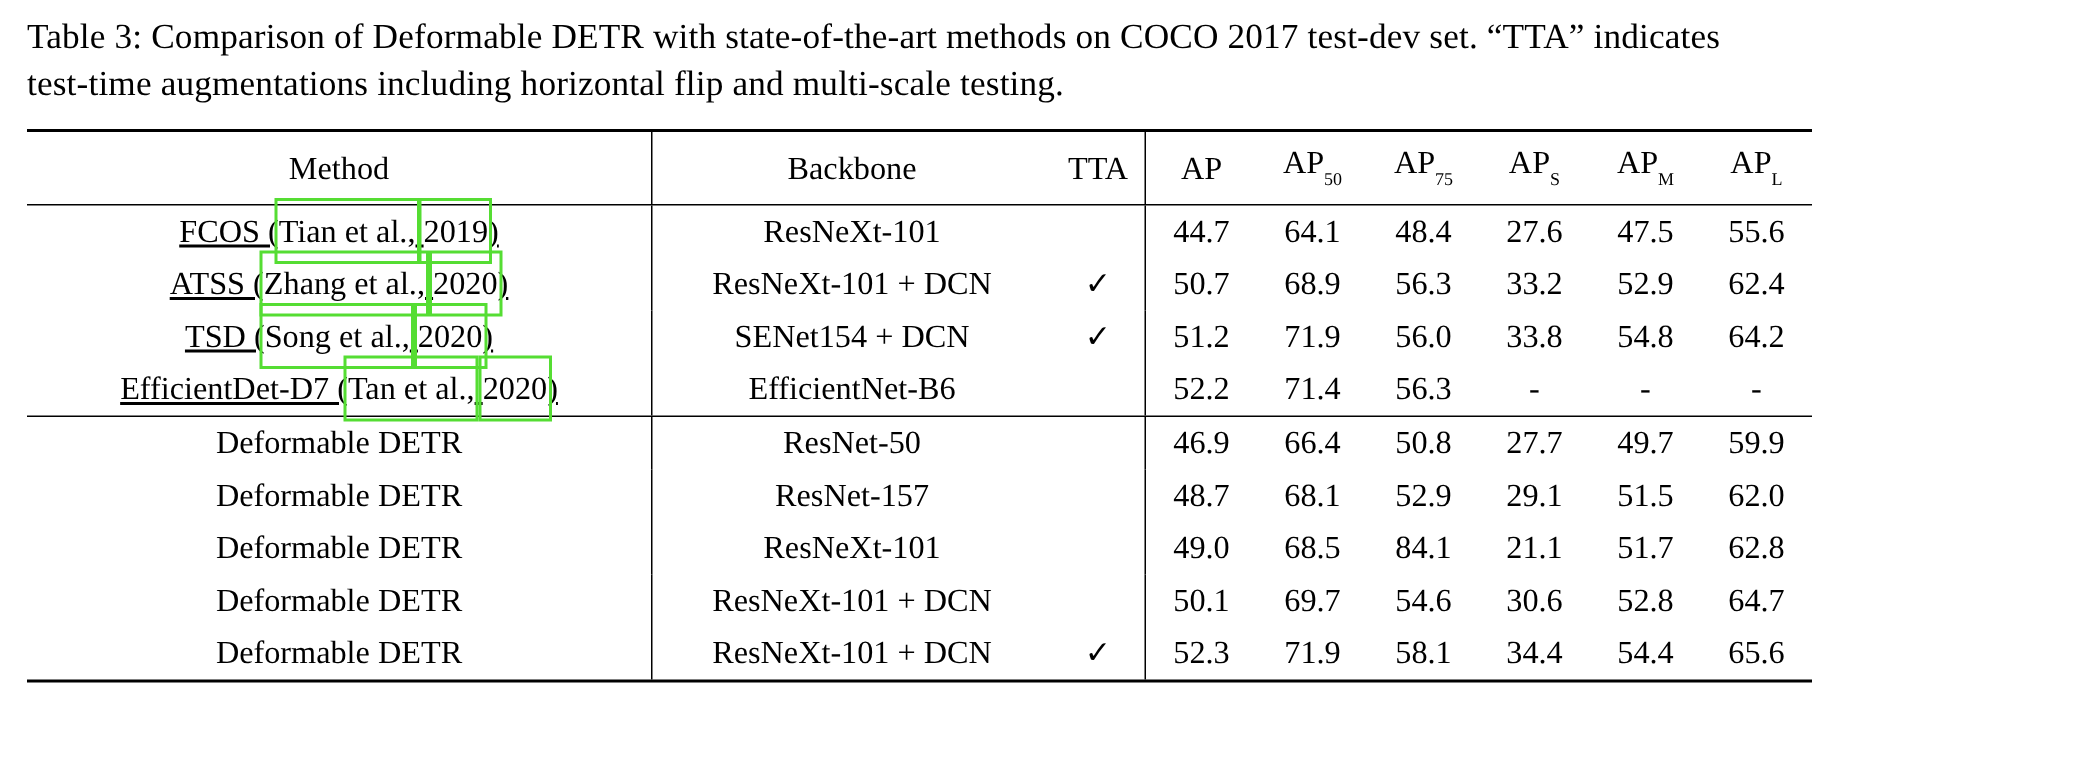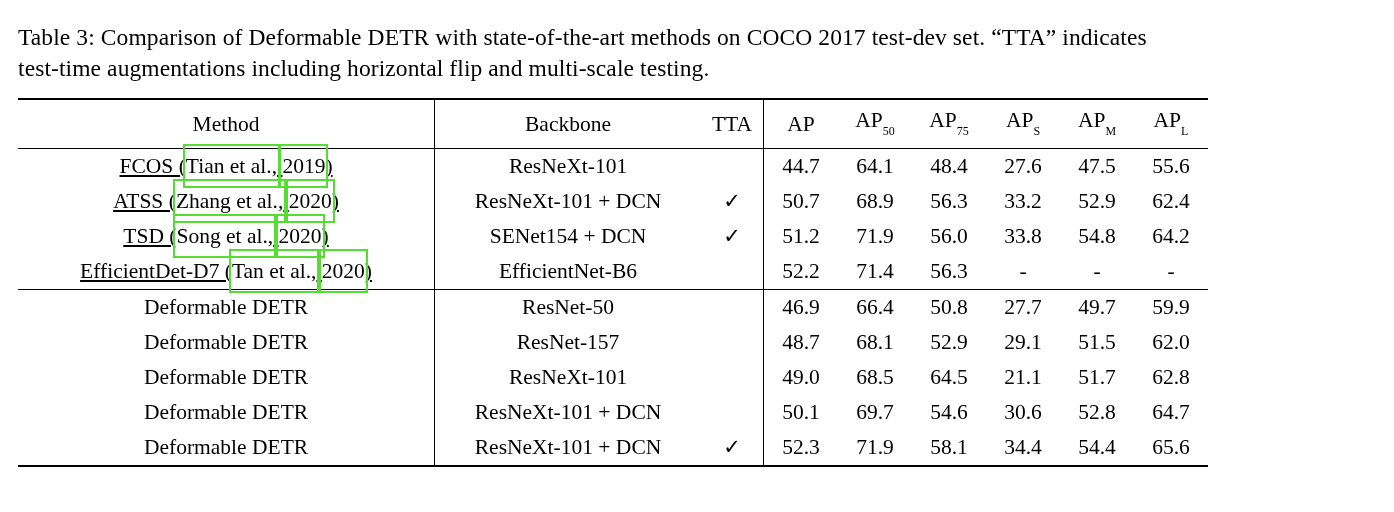--- a/index.html
+++ b/index.html
@@ -12,21 +12,21 @@
     height: 512px;
     font-family: "Liberation Serif", "DejaVu Serif", serif;
     color: #000000;
     overflow: hidden;
   }
   .page {
     position: relative;
     width: 1176px;
     height: 512px;
     box-sizing: border-box;
-    padding: 22px 12px 0 18px;
+    padding: 10px 12px 0 18px;
   }
   .caption {
     font-size: 23.5px;
     line-height: 1.32;
     text-align: left;
     letter-spacing: 0.1px;
   }
   .caption .label {
     white-space: nowrap;
   }
@@ -219,21 +219,21 @@
         <td class="num">29.1</td>
         <td class="num">51.5</td>
         <td class="num">62.0</td>
       </tr>
       <tr class="datarow">
         <td class="method">Deformable DETR</td>
         <td class="backbone">ResNeXt-101</td>
         <td class="tta check"></td>
         <td class="num first">49.0</td>
         <td class="num">68.5</td>
-        <td class="num">64.5</td>
+        <td class="num">84.1</td>
         <td class="num">21.1</td>
         <td class="num">51.7</td>
         <td class="num">62.8</td>
       </tr>
       <tr class="datarow">
         <td class="method">Deformable DETR</td>
         <td class="backbone">ResNeXt-101 + DCN</td>
         <td class="tta check"></td>
         <td class="num first">50.1</td>
         <td class="num">69.7</td>

